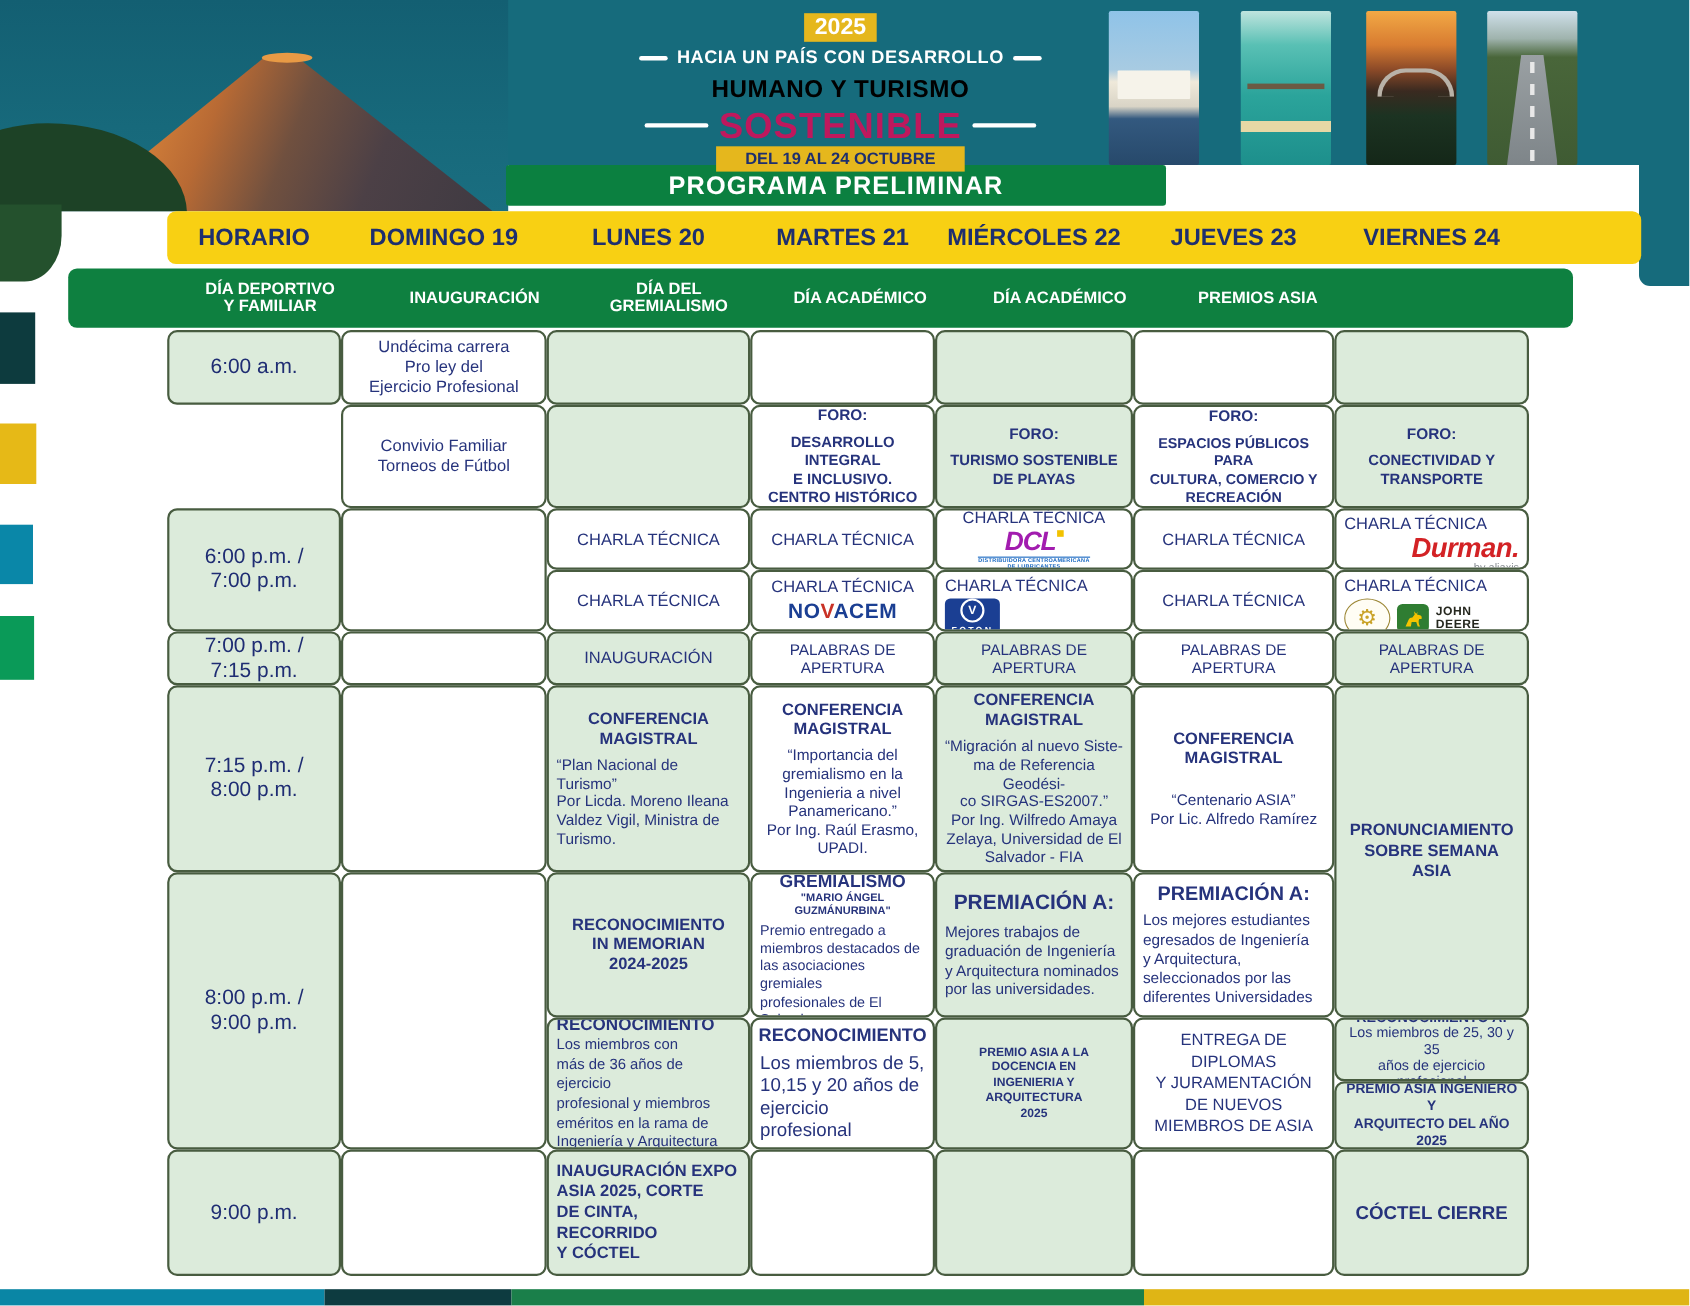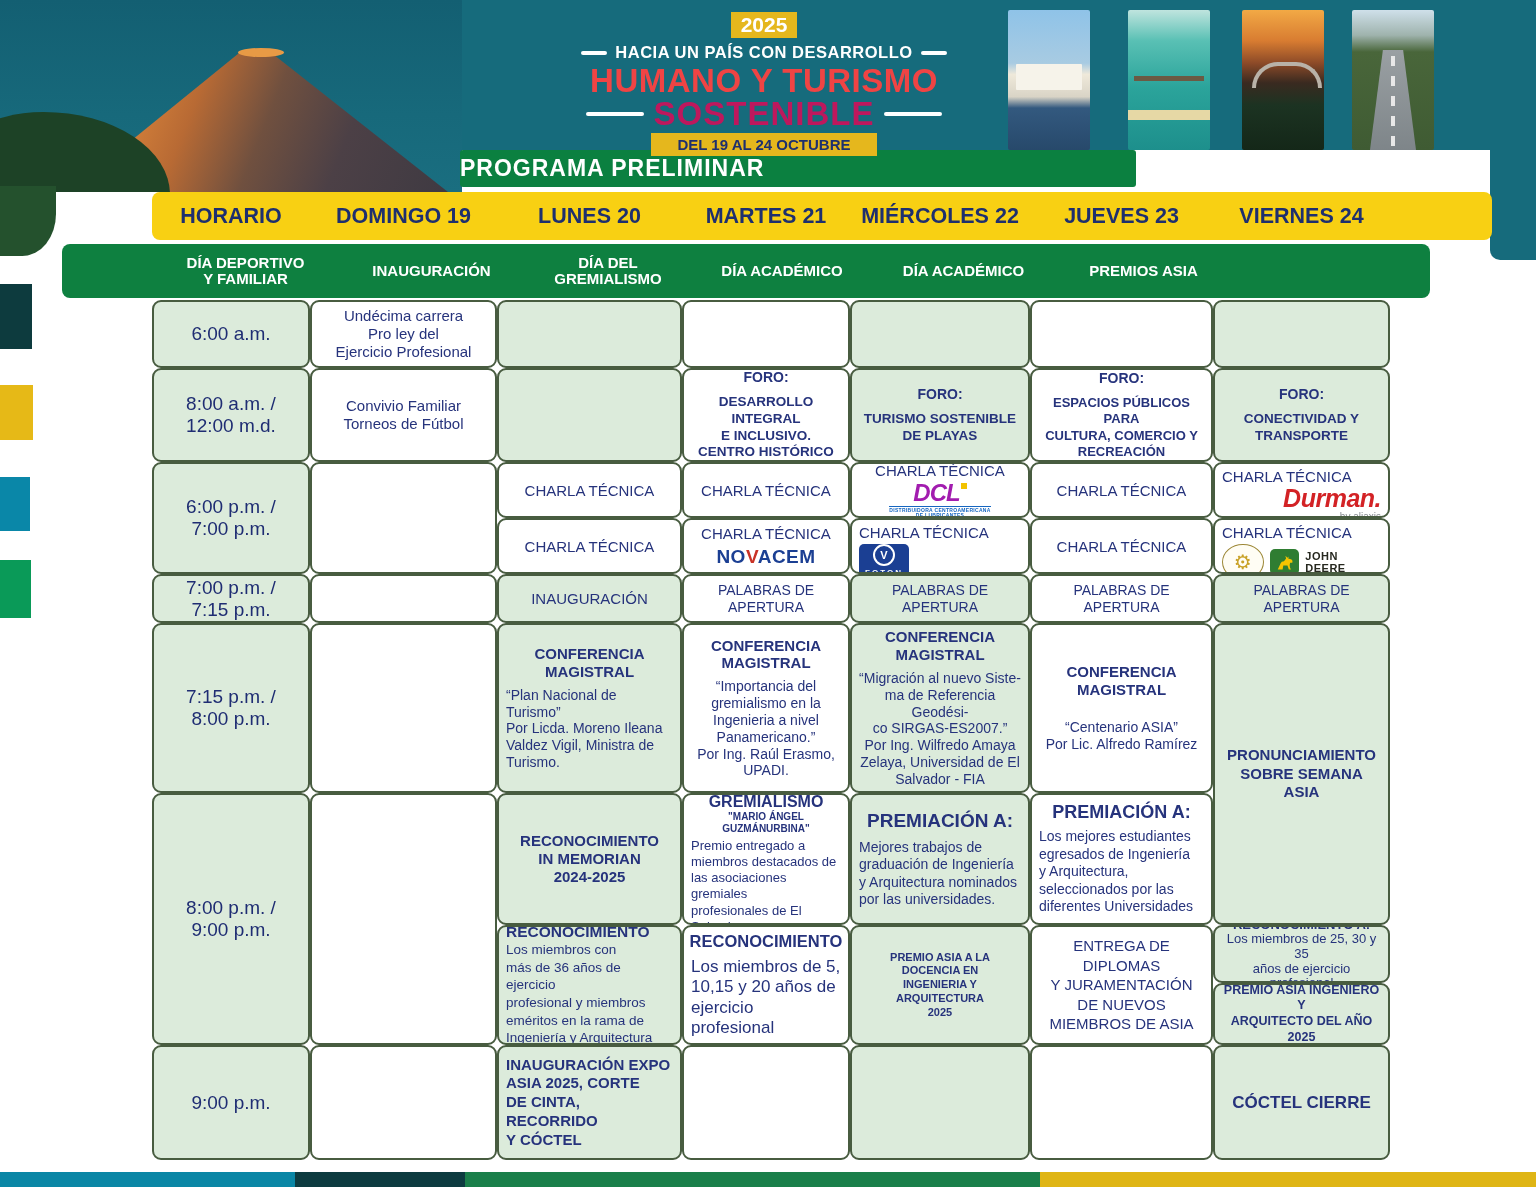--- a/index.html
+++ b/index.html
@@ -33,29 +33,29 @@
   .strip4 .lane{position:absolute;left:39px;top:46px;width:4px;height:94px;background:repeating-linear-gradient(180deg,#e8e8e8 0 10px,transparent 10px 20px);}
 
   
   .title-block{position:absolute;left:578px;top:12px;width:372px;text-align:center;z-index:3;}
   .badge1{display:inline-flex;align-items:center;gap:7px;background:#e5b71d;padding:3px 10px;}
   .badge1 .b1t{color:#1e2f6e;font-weight:bold;font-size:14px;letter-spacing:.2px;}
   .badge1 .b1y{color:#fff;font-weight:bold;font-size:21px;line-height:20px;}
   .tagline{display:flex;align-items:center;justify-content:center;gap:8px;margin-top:5px;color:#fff;}
   .tagline .txt{font-size:16.5px;font-weight:bold;letter-spacing:.5px;}
   .dash{width:26px;height:4px;background:#fff;border-radius:2px;}
-  .big1{color:#ef4444;font-weight:800;font-size:33px;line-height:33px;letter-spacing:.5px;margin-top:2px;}
+  .big1{color:#000000;font-weight:800;font-size:22px;line-height:33px;letter-spacing:.5px;margin-top:2px;}
   .big2row{display:flex;align-items:center;justify-content:center;gap:10px;color:#be185d;}
   .big2row .dash{width:58px;}
   .big2{font-weight:800;font-size:33px;line-height:33px;letter-spacing:1px;}
   .badge2{display:inline-block;background:#e5b71d;color:#1e2f6e;font-weight:bold;font-size:15px;
           padding:3px 26px;margin-top:3px;}
 
-  .programa-bar{position:absolute;left:460px;top:150px;width:676px;height:37px;background:#0b8040;
-                border-radius:3px;display:flex;align-items:center;justify-content:flex-start;z-index:2;}
+  .programa-bar{position:absolute;left:460px;top:150px;width:600px;height:37px;background:#0b8040;
+                border-radius:3px;display:flex;align-items:center;justify-content:center;z-index:2;}
   .programa-bar span{color:#fff;font-weight:800;font-size:23px;letter-spacing:1px;}
 
   
   .day-bar{position:absolute;left:152px;top:192px;width:1340px;height:48px;background:#f8d013;
            border-radius:8px;display:flex;align-items:center;z-index:1;}
   .day-bar .dcol{display:flex;align-items:center;justify-content:center;color:#1e2f6e;
                  font-weight:bold;font-size:21.5px;}
   .sub-bar{position:absolute;left:62px;top:244px;width:1368px;height:54px;background:#0e8040;
            border-radius:8px;display:flex;align-items:center;}
   .sub-bar .pad{width:90px;}
@@ -198,24 +198,20 @@
     <div class="scol pl" style="width:180px">DÍA ACADÉMICO</div>
     <div class="scol pl" style="width:183px">DÍA ACADÉMICO</div>
     <div class="scol pl" style="width:177px">PREMIOS ASIA</div>
   </div>
 
   <div class="grid">
 
     <div class="cell g" style="grid-area:1/1/2/2">
         <span class="time pl">6:00 a.m.</span>
       </div>
-    <div class="cell g" style="grid-area:2/1/3/2">
-        <span class="time pl">8:00 a.m. /
-12:00 m.d.</span>
-      </div>
     <div class="cell g" style="grid-area:3/1/5/2">
         <span class="time pl">6:00 p.m. /
 7:00 p.m.</span>
       </div>
     <div class="cell g" style="grid-area:5/1/6/2">
         <span class="time pl">7:00 p.m. /
 7:15 p.m.</span>
       </div>
     <div class="cell g" style="grid-area:6/1/7/2">
         <span class="time pl">7:15 p.m. /

